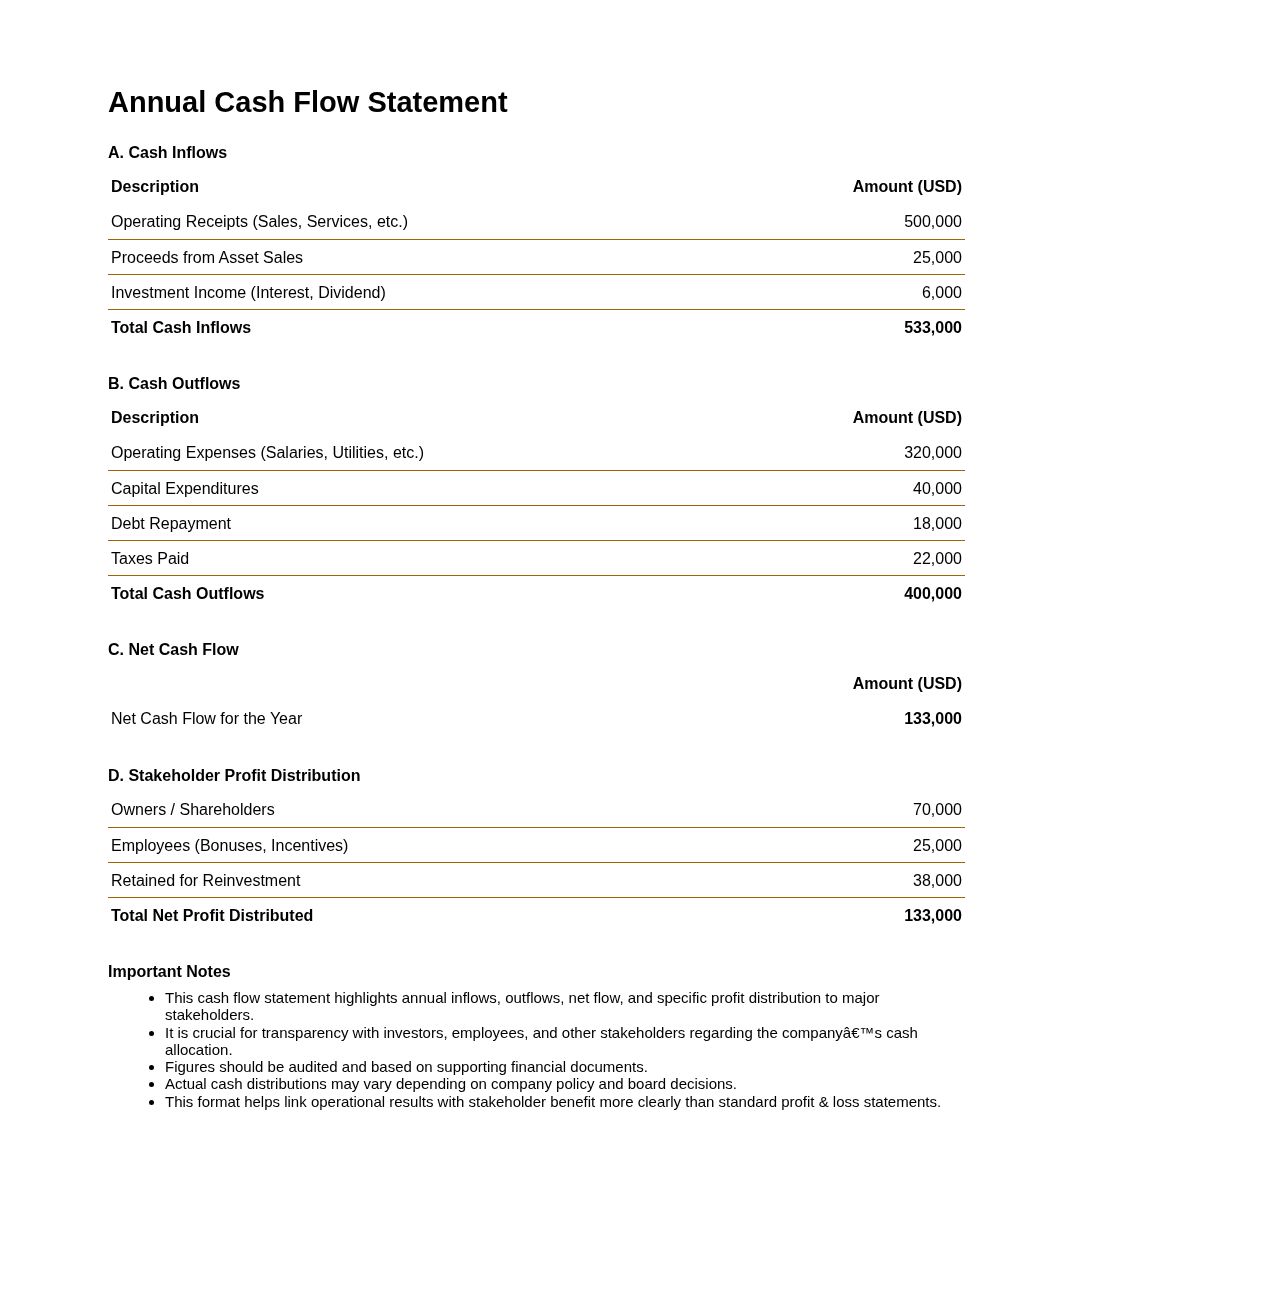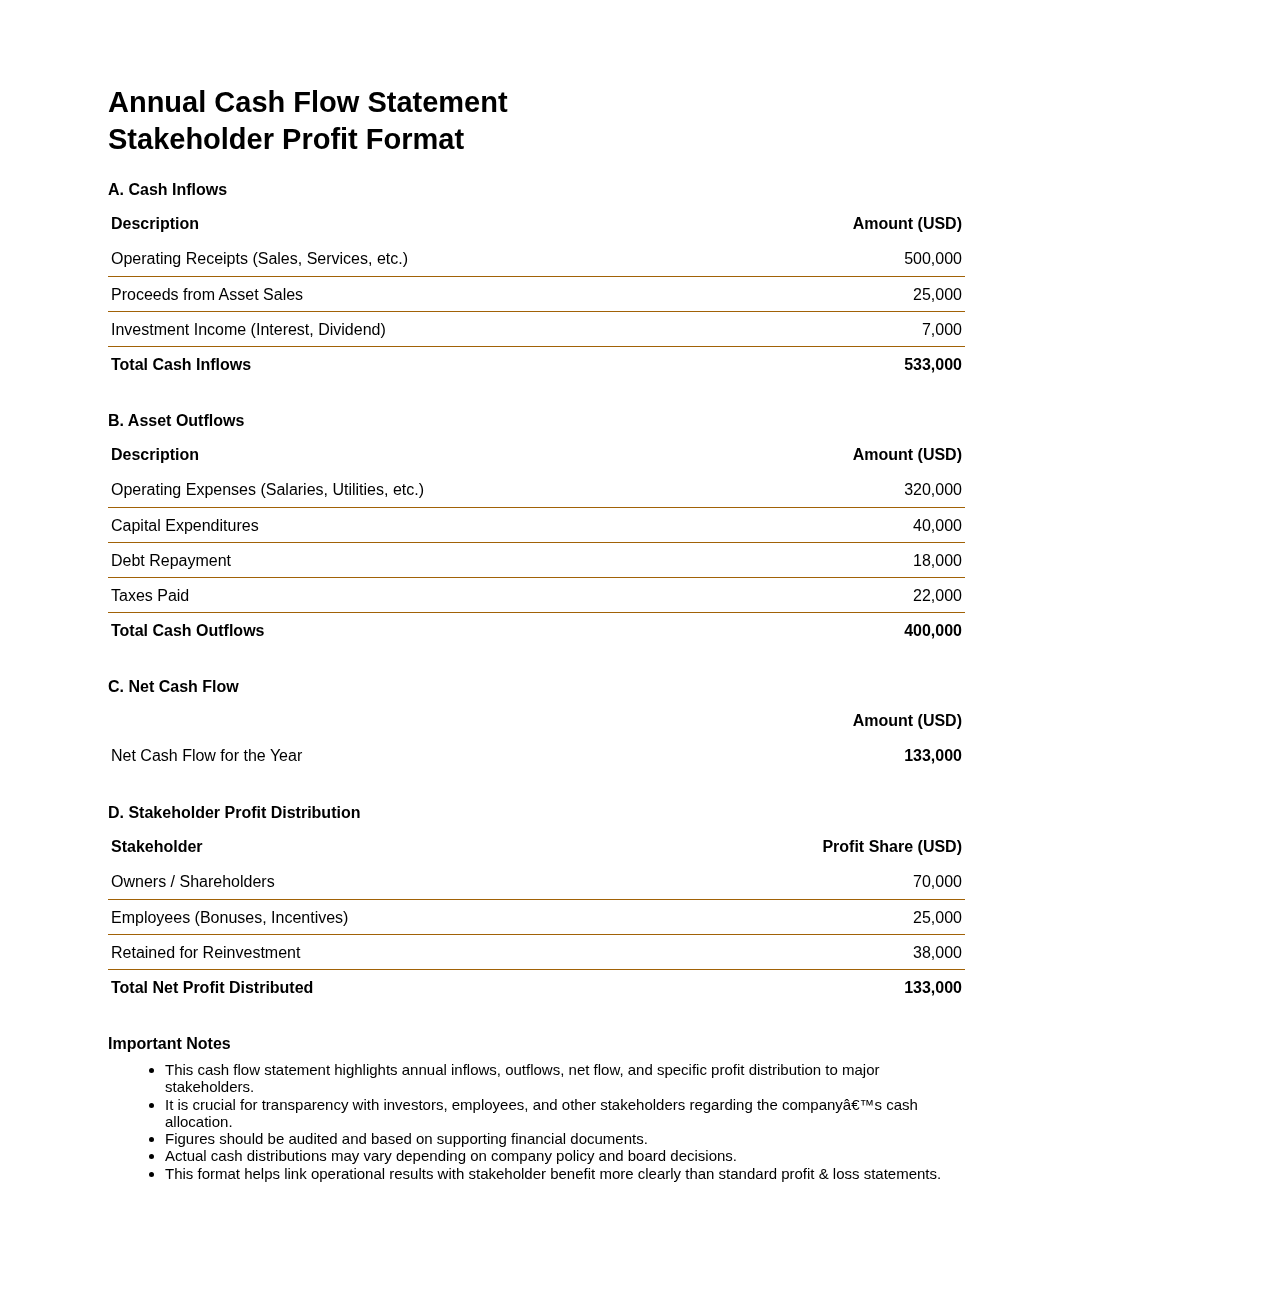--- a/index.html
+++ b/index.html
@@ -54,51 +54,50 @@
   }
   .notes-list li { margin: 0; padding: 0; }
 </style>
 </head>
 <body>
 
 <div class="page">
 
   <div class="doc-title">
     <div>Annual Cash Flow Statement</div>
-    <div>Stakeholder Profit Format</div>
   </div>
 
   <section class="first">
     <div class="section-heading">A. Cash Inflows</div>
     <div class="table">
       <div class="row header">
         <span class="cell label">Description</span>
         <span class="cell amount">Amount (USD)</span>
       </div>
       <div class="row">
         <span class="cell label">Operating Receipts (Sales, Services, etc.)</span>
         <span class="cell amount">500,000</span>
       </div>
       <div class="row bt">
         <span class="cell label">Proceeds from Asset Sales</span>
         <span class="cell amount">25,000</span>
       </div>
       <div class="row bt">
         <span class="cell label">Investment Income (Interest, Dividend)</span>
-        <span class="cell amount">7,000</span>
+        <span class="cell amount">6,000</span>
       </div>
       <div class="row total bt">
         <span class="cell label">Total Cash Inflows</span>
         <span class="cell amount">533,000</span>
       </div>
     </div>
   </section>
 
   <section>
-    <div class="section-heading">B. Asset Outflows</div>
+    <div class="section-heading">B. Cash Outflows</div>
     <div class="table">
       <div class="row header">
         <span class="cell label">Description</span>
         <span class="cell amount">Amount (USD)</span>
       </div>
       <div class="row">
         <span class="cell label">Operating Expenses (Salaries, Utilities, etc.)</span>
         <span class="cell amount">320,000</span>
       </div>
       <div class="row bt">
@@ -130,24 +129,20 @@
       <div class="row">
         <span class="cell label">Net Cash Flow for the Year</span>
         <span class="cell amount bold">133,000</span>
       </div>
     </div>
   </section>
 
   <section>
     <div class="section-heading">D. Stakeholder Profit Distribution</div>
     <div class="table">
-      <div class="row header">
-        <span class="cell label">Stakeholder</span>
-        <span class="cell amount">Profit Share (USD)</span>
-      </div>
       <div class="row">
         <span class="cell label">Owners / Shareholders</span>
         <span class="cell amount">70,000</span>
       </div>
       <div class="row bt">
         <span class="cell label">Employees (Bonuses, Incentives)</span>
         <span class="cell amount">25,000</span>
       </div>
       <div class="row bt">
         <span class="cell label">Retained for Reinvestment</span>

